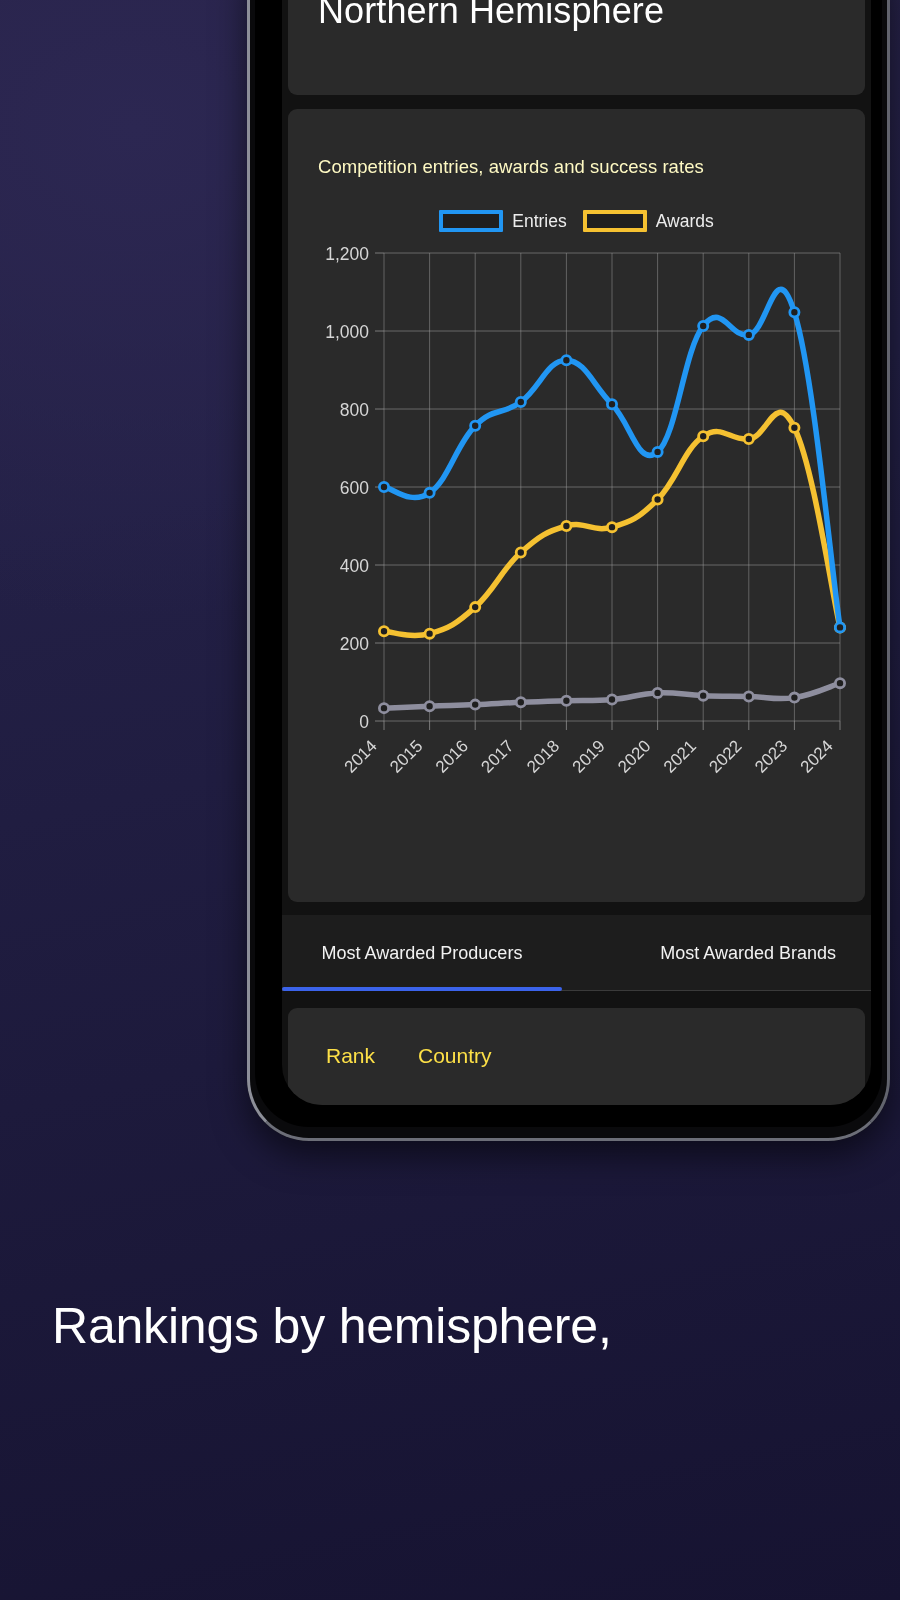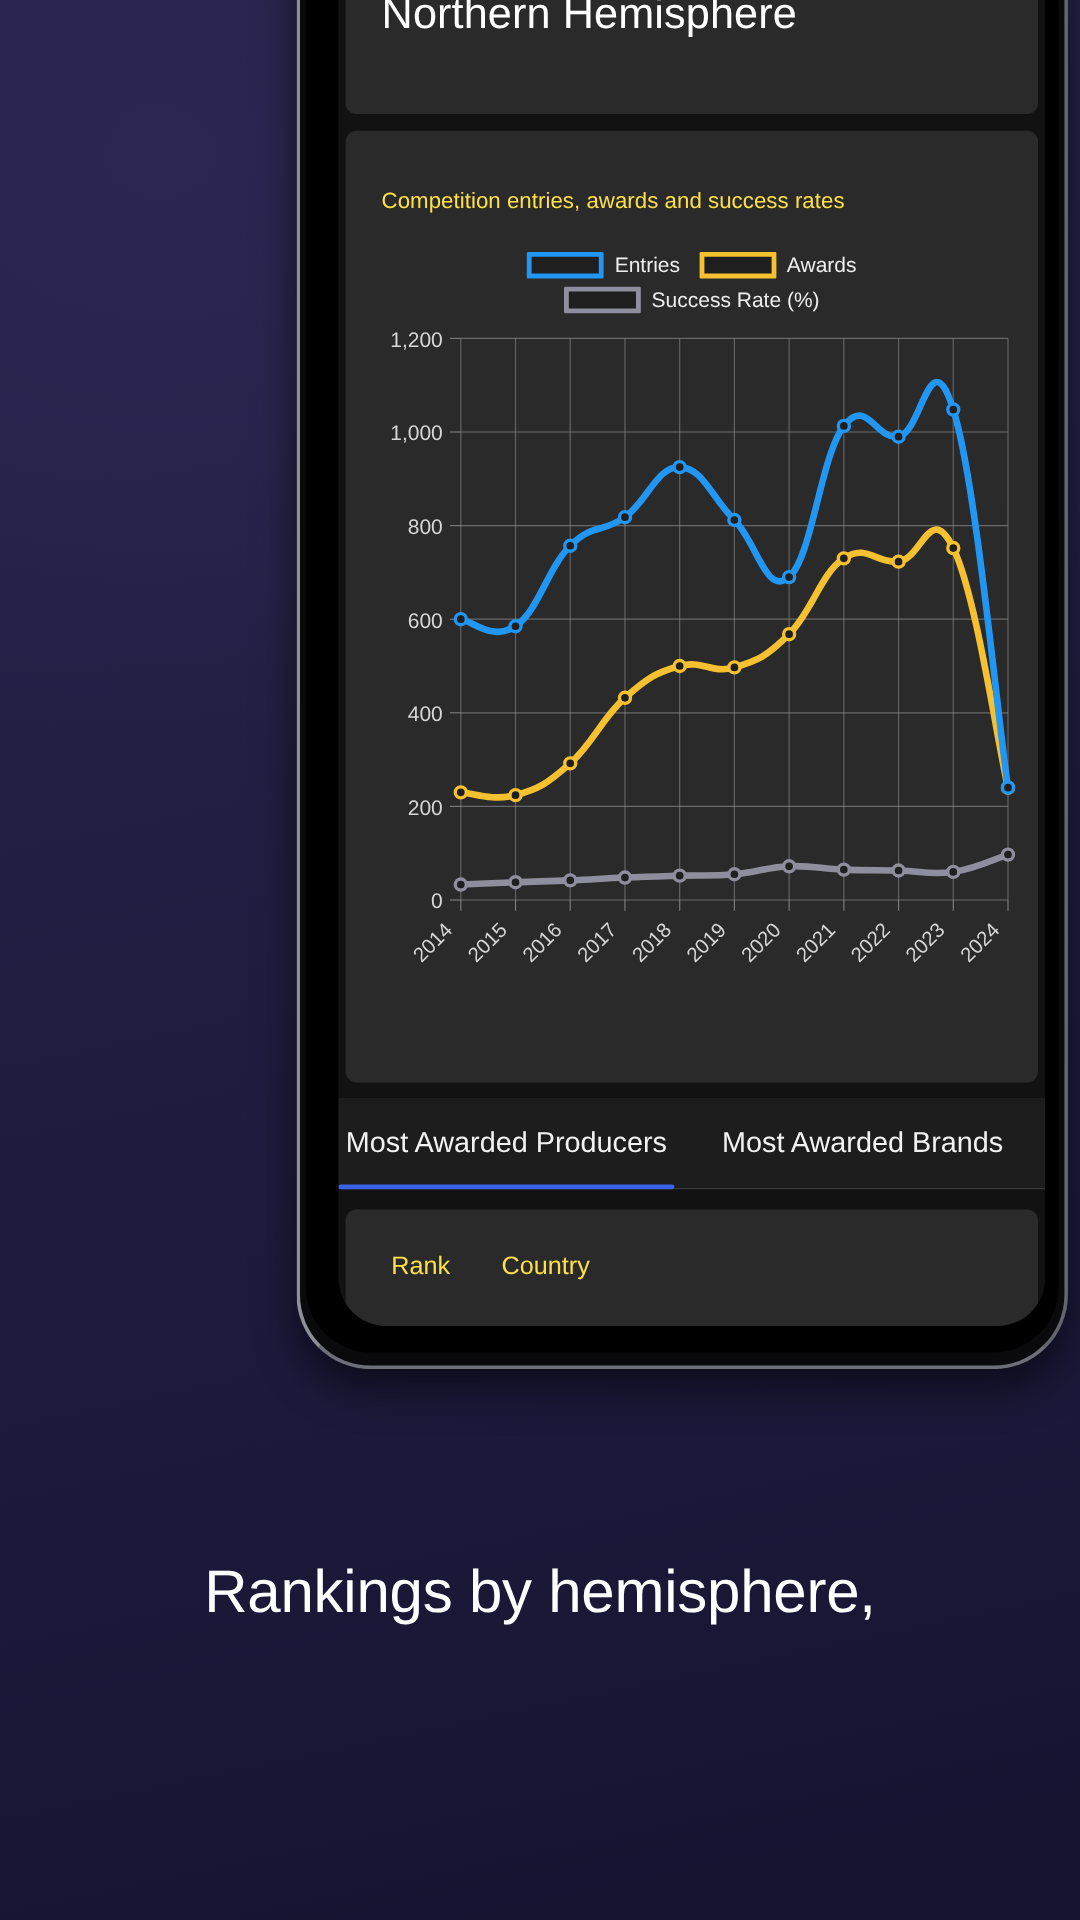--- a/index.html
+++ b/index.html
@@ -82,21 +82,21 @@
     line-height: 1.25;
   }
 
   #chart-card {
     margin-top: 14px;
     height: 793px;
     padding: 0;
     position: relative;
   }
   #chart-subtitle {
-    color: #fde047;
+    color: #fef9c3;
     font-size: 18.5px;
     font-weight: 400;
     padding: 47px 0 0 30px;
     letter-spacing: 0.05px;
   }
 
   
   #chart-legend {
     margin-top: 32px;
     padding: 0 0;
@@ -146,21 +146,21 @@
     position: relative;
   }
   #tabs-row {
     display: flex;
     width: 100%;
     height: 100%;
     align-items: center;
   }
   .tab {
     color: #f2f2f2;
-    font-size: 24px;
+    font-size: 18px;
     text-align: center;
     padding: 0 6px;
     height: 100%;
     display: flex;
     align-items: center;
     justify-content: center;
     position: relative;
     flex: none;
   }
   .tab.tab-a { width: 280px; }
@@ -196,24 +196,23 @@
     color: #fde047;
     font-size: 21px;
   }
   .th-rank { width: 92px; }
   .th-producer { flex: 1; }
   .th-country { }
 
   
   #caption {
     position: absolute;
-    left: 0;
+    left: 12px;
     right: 0;
     top: 1288px;
-    text-align: center;
     color: #ffffff;
     font-size: 50px;
     line-height: 1.52;
     font-weight: 400;
     letter-spacing: -0.2px;
     padding: 0 40px;
   }
   #caption .cap-line { display: block; }
 </style>
 </head>
@@ -232,26 +231,20 @@
 
         <div id="chart-legend">
           <div class="legend-row">
             <div class="legend-item">
               <span class="legend-swatch" id="sw-entries" style="border-color: rgb(33, 150, 243);"></span>
               <span class="legend-label">Entries</span>
             </div>
             <div class="legend-item">
               <span class="legend-swatch" id="sw-awards" style="border-color: rgb(245, 193, 49);"></span>
               <span class="legend-label">Awards</span>
-            </div>
-          </div>
-          <div class="legend-row">
-            <div class="legend-item">
-              <span class="legend-swatch" id="sw-success" style="border-color: rgb(142, 142, 158);"></span>
-              <span class="legend-label">Success Rate (%)</span>
             </div>
           </div>
         </div>
 
         <div id="plot-wrap">
           <svg id="plot-svg" width="577" height="600" viewBox="0 0 577 600">
               <line x1="96" y1="482" x2="552" y2="482" stroke="#9b9b9b" stroke-width="1" opacity="0.55"></line>
               <line x1="87" y1="482" x2="96" y2="482" stroke="#9b9b9b" stroke-width="1" opacity="0.7"></line>
               <text x="81" y="489" fill="#d6d6d6" font-size="17.5" text-anchor="end" font-family="&quot;Liberation Sans&quot;, sans-serif">0</text>
               <line x1="96" y1="404" x2="552" y2="404" stroke="#9b9b9b" stroke-width="1" opacity="0.55"></line>

